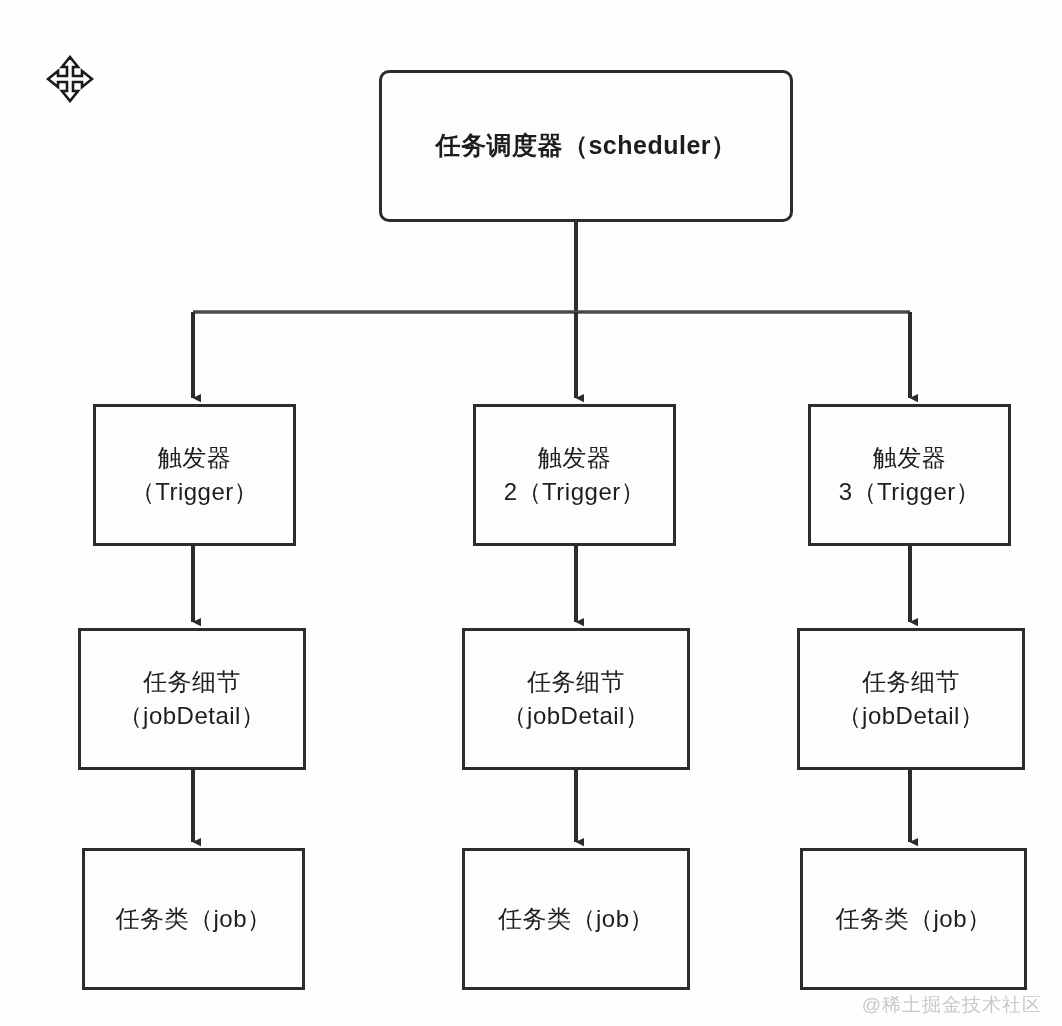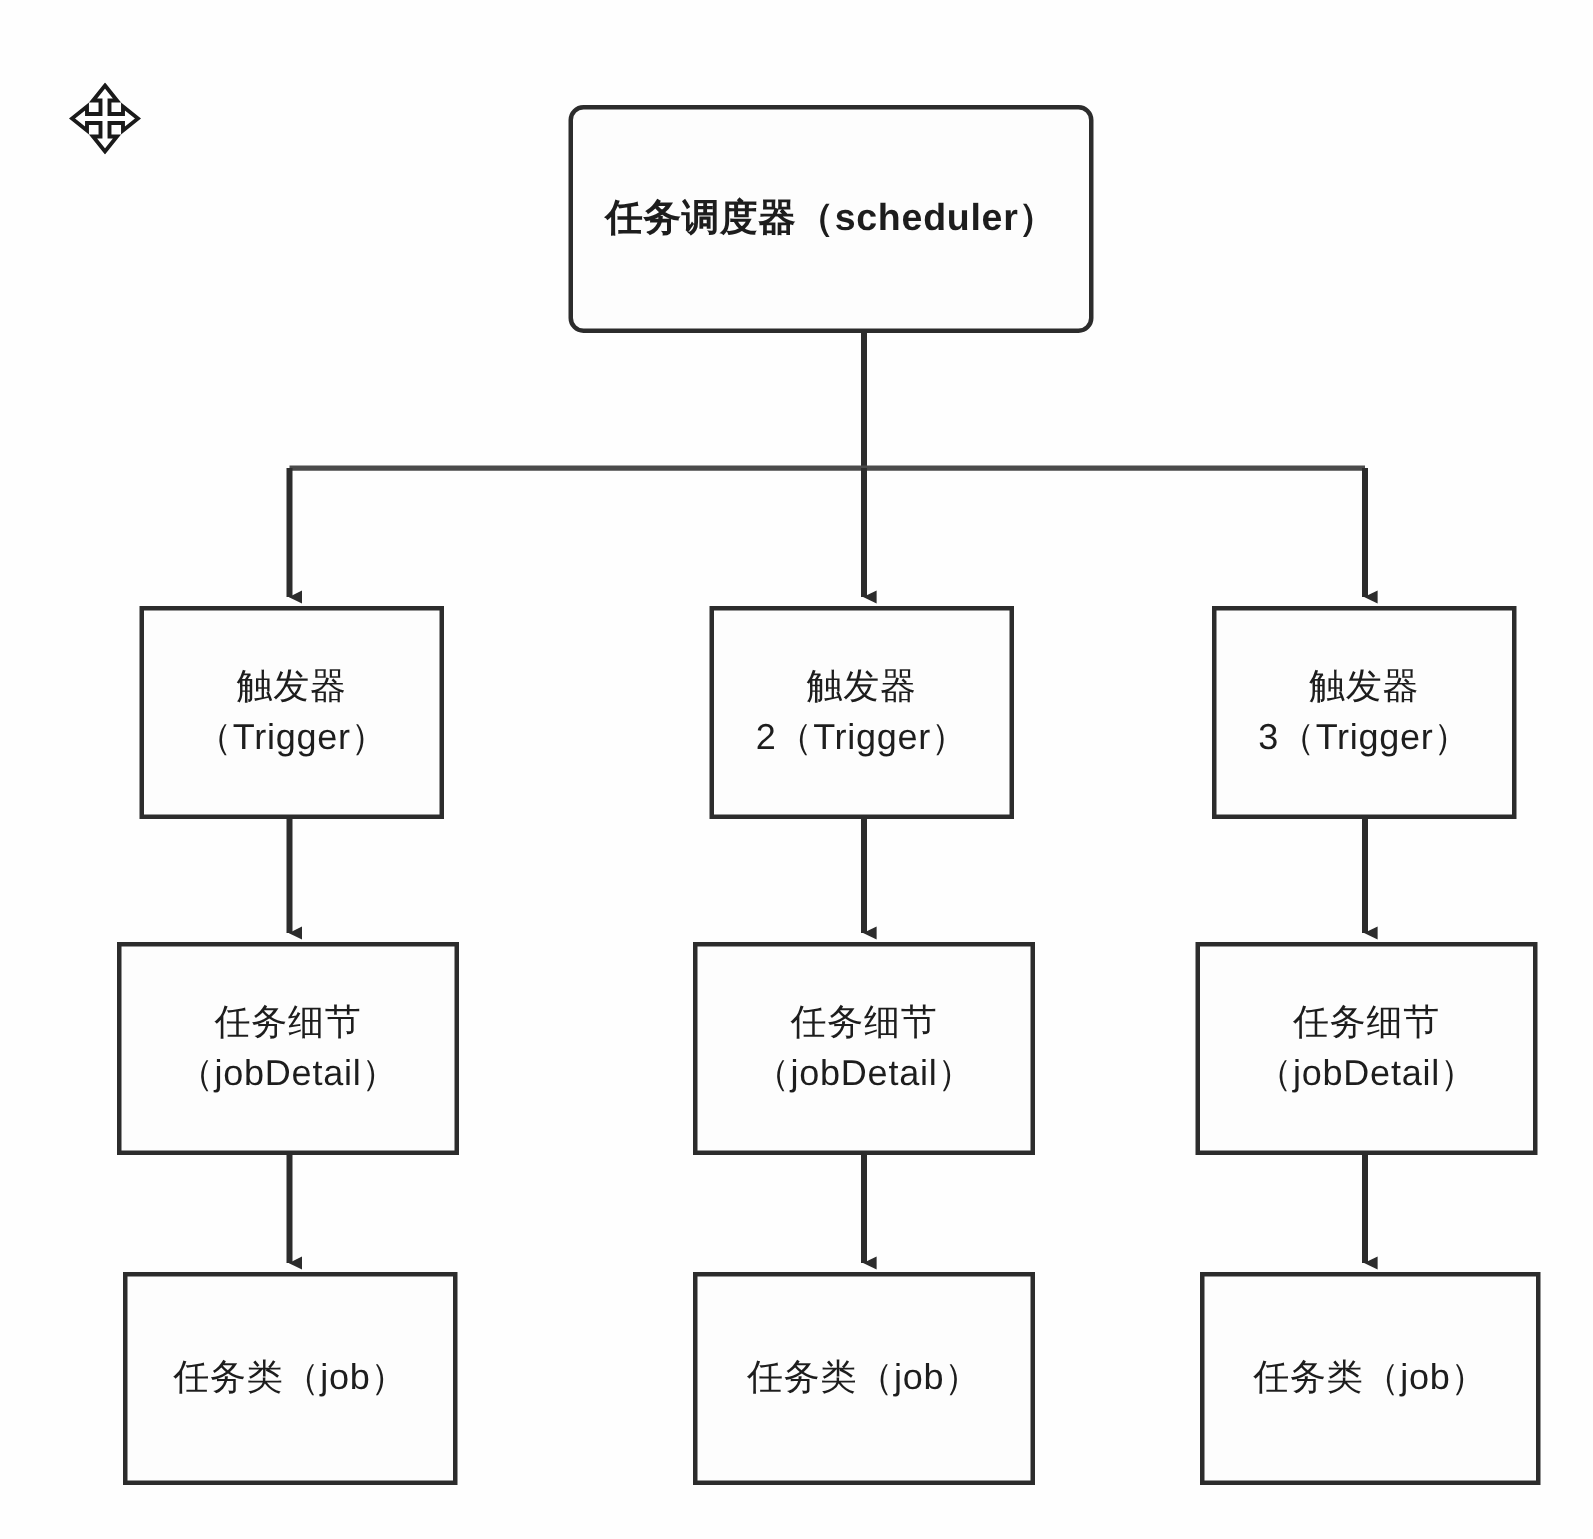--- a/index.html
+++ b/index.html
@@ -40,21 +40,21 @@
     letter-spacing: 0.5px;
     z-index: 2;
   }
   .node .label {
     display: block;
     white-space: pre-line;
   }
   #node-scheduler {
     left: 379px;
     top: 70px;
-    width: 350px;
+    width: 414px;
     height: 152px;
     font-size: 25px;
     font-weight: bold;
     border-width: 3px;
     border-radius: 10px;
   }
   #node-trigger-1 {
     left: 93px; top: 404px; width: 203px; height: 142px;
     font-size: 24px;
   }
@@ -177,14 +177,15 @@
   <div class="node" id="node-job-3">
     <span class="label">任务类（job）</span>
   </div>
 
   <svg id="move-cursor" viewBox="0 0 48 48" xmlns="http://www.w3.org/2000/svg">
     <path d="M24,2 L32,12 L27,12 L27,21 L36,21 L36,16 L46,24 L36,32 L36,27
              L27,27 L27,36 L32,36 L24,46 L16,36 L21,36 L21,27 L12,27 L12,32
              L2,24 L12,16 L12,21 L21,21 L21,12 L16,12 Z" fill="#ffffff" stroke="#1a1a1a" stroke-width="2.6" stroke-linejoin="miter"></path>
   </svg>
 
+  <div id="watermark">@稀土掘金技术社区</div>
 
 </div>
 
 </body></html>

